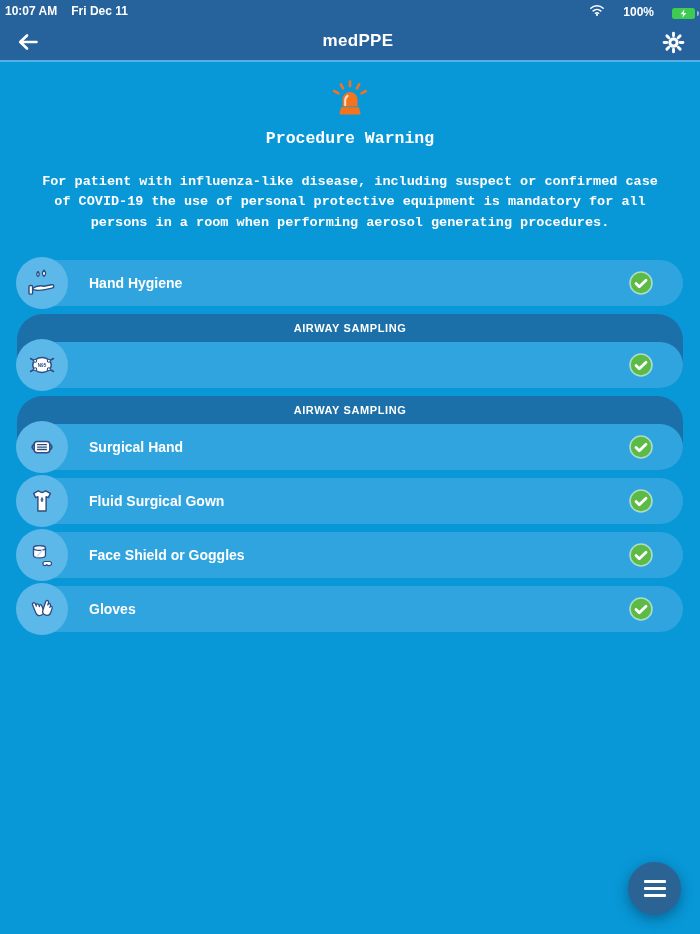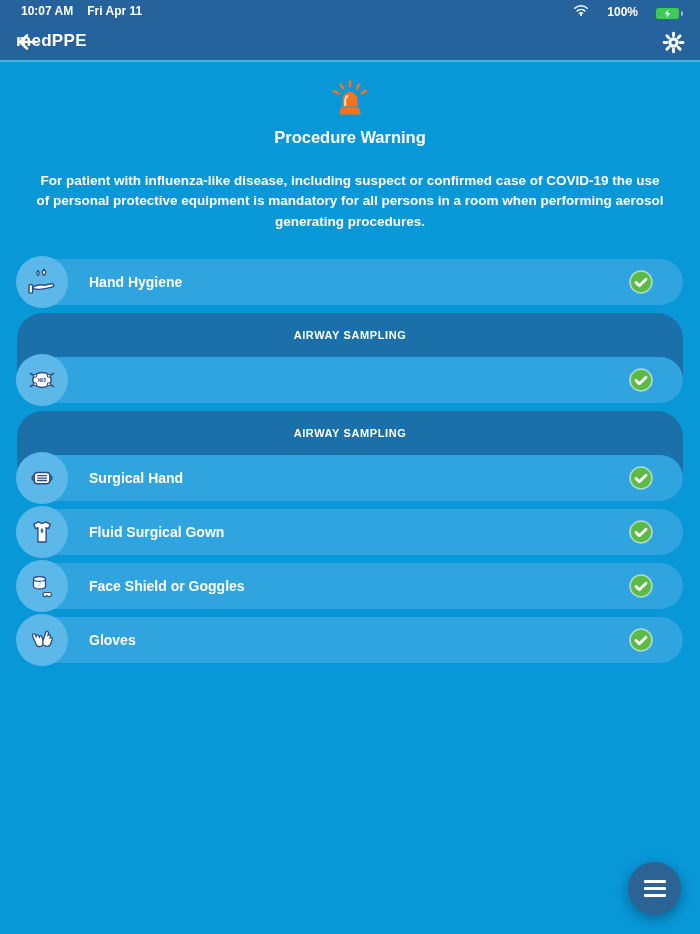--- a/index.html
+++ b/index.html
@@ -1,61 +1,61 @@
 <!DOCTYPE html>
 <html><head>
 <meta charset="utf-8">
 <style>
   html,body{margin:0;padding:0;}
   body{font-family:"Liberation Sans","DejaVu Sans",sans-serif;background:#333;}
   .screen{position:relative;width:700px;height:934px;background:#0898D8;overflow:hidden;margin:0 auto;}
 
   
-  .status-bar{height:22px;background:#26629B;display:flex;align-items:center;justify-content:space-between;padding:0 21px;color:#fff;font-size:12px;font-weight:bold;}
+  .status-bar{height:22px;background:#26629B;display:flex;align-items:center;justify-content:space-between;padding:0 5px;color:#fff;font-size:12px;font-weight:bold;}
   .status-left{display:flex;gap:14px;align-items:center;}
   .status-right{display:flex;gap:18px;align-items:flex-end;}
   .battery{position:relative;width:23px;height:11px;background:#3ECB52;border-radius:2.5px;display:flex;align-items:center;justify-content:center;}
   .battery::after{content:"";position:absolute;right:-3.5px;top:3px;width:2px;height:5px;background:rgba(255,255,255,.55);border-radius:0 2px 2px 0;}
 
   
-  .nav-bar{position:relative;height:38px;background:#26629B;border-bottom:2px solid #53B2E2;display:flex;align-items:center;padding-left:16px;}
+  .nav-bar{position:relative;height:38px;background:#26629B;border-bottom:2px solid #53B2E2;display:flex;align-items:center;justify-content:center;padding-left:16px;}
   .nav-title{color:#fff;font-size:17px;font-weight:bold;letter-spacing:.3px;}
   .nav-back{position:absolute;left:16px;top:7px;width:26px;height:26px;cursor:pointer;display:flex;align-items:center;}
   .nav-gear{position:absolute;right:14px;top:7px;width:26px;height:26px;cursor:pointer;display:flex;align-items:center;justify-content:center;}
 
   
-  .warn-wrap{text-align:center;padding-top:18px;}
+  .warn-wrap{text-align:center;padding-top:18px;font-family:Liberation Mono, monospace;}
   .siren{display:inline-block;}
   .warn-title{margin-top:6px;color:#fff;font-size:16.5px;font-weight:bold;}
   .warn-body{width:628px;margin:24px auto 0;color:#fff;font-size:13.5px;font-weight:bold;line-height:1.5;text-align:center;}
 
   
   .list{margin:27px 17px 0;display:flex;flex-direction:column;gap:8px;}
   .row{position:relative;height:46px;background:#2FA4DF;border-radius:23px;cursor:pointer;}
   .row-icon-circle{position:absolute;left:-1px;top:-3px;width:52px;height:52px;border-radius:50%;background:#5CB8E8;display:flex;align-items:center;justify-content:center;}
   .row-label{position:absolute;left:72px;top:0;height:46px;display:flex;align-items:center;color:#fff;font-size:14px;font-weight:bold;}
   .row-check{position:absolute;right:30px;top:11px;width:24px;height:24px;}
   .group{background:#1B70A9;border-radius:26px 26px 23px 23px;}
-  .group-header{height:44px;display:flex;align-items:center;justify-content:center;color:#fff;font-size:11px;font-weight:bold;letter-spacing:.6px;}
+  .group-header{height:28px;display:flex;align-items:center;justify-content:center;color:#fff;font-size:11px;font-weight:bold;letter-spacing:.6px;}
   .group .row{margin:0;}
 
   
   .fab{position:absolute;right:19px;bottom:19px;width:53px;height:53px;border-radius:50%;background:#2B6394;box-shadow:0 4px 14px rgba(0,20,40,.38);display:flex;align-items:center;justify-content:center;cursor:pointer;}
   .fab .bars{display:flex;flex-direction:column;gap:4px;}
   .fab .bars span{display:block;width:22px;height:3.2px;background:#fff;border-radius:1px;}
 </style>
 </head>
 <body>
 
 <div class="screen">
 
   <div class="status-bar">
     <div class="status-left">
       <span>10:07 AM</span>
-      <span>Fri Apr 11</span>
+      <span>Fri Dec 11</span>
     </div>
     <div class="status-right">
       <span>
         <svg width="16" height="12" viewBox="0 0 16 12" fill="none">
           <path d="M1.8 4.3 A9 9 0 0 1 14.2 4.3" stroke="#fff" stroke-width="1.5" stroke-linecap="round"></path>
           <path d="M4.2 6.9 A5.6 5.6 0 0 1 11.8 6.9" stroke="#fff" stroke-width="1.5" stroke-linecap="round"></path>
           <path d="M6.4 9.3 A2.8 2.8 0 0 1 9.6 9.3" stroke="#fff" stroke-width="1.5" stroke-linecap="round"></path>
           <circle cx="8" cy="10.9" r="1.05" fill="#fff"></circle>
         </svg>
       </span>

